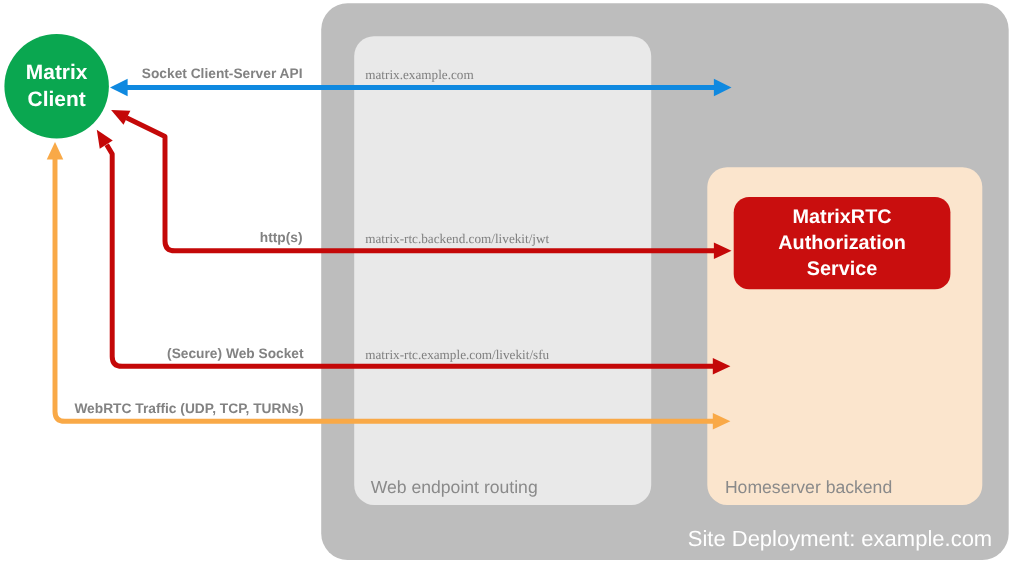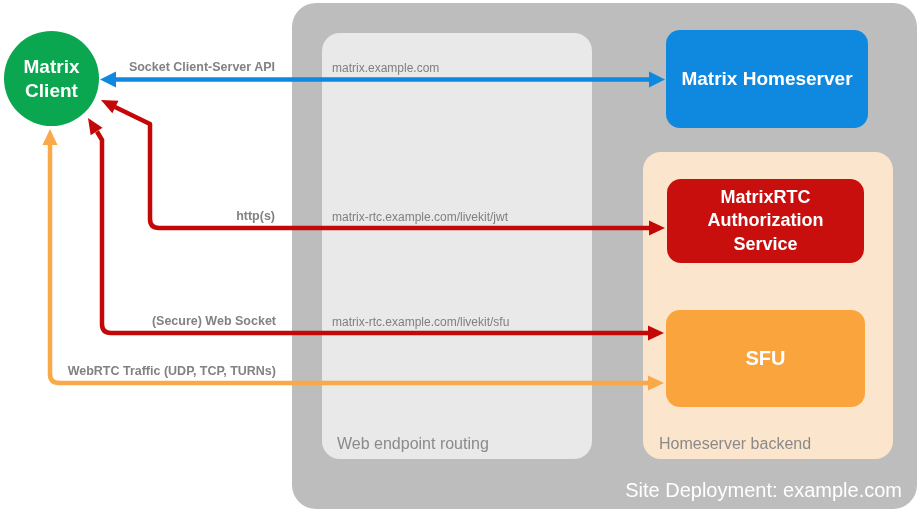--- a/index.html
+++ b/index.html
@@ -46,21 +46,21 @@
     background: #C90E0E; border-radius: 14px; font-size: 18px;
     line-height: 1.3; padding: 0 28px; box-sizing: border-box;
   }
   .sfu-node {
     left: 666px; top: 310px; width: 199px; height: 97px;
     background: #F9A43C; border-radius: 14px; font-size: 20px;
   }
 
   
   .endpoint {
-    font-family: Liberation Sans, sans-serif;
+    font-family: Liberation Serif, serif;
     font-size: 12px; color: #7F7F7F; white-space: nowrap; line-height: 14px;
   }
   .endpoint-0 { left: 332px; top: 61px; }
   .endpoint-1 { left: 332px; top: 210px; }
   .endpoint-2 { left: 332px; top: 315px; }
 
   .arrow-label {
     font-size: 12.5px; font-weight: bold; color: #828282;
     text-align: right; white-space: nowrap; line-height: 16px;
   }
@@ -86,40 +86,34 @@
 
 <div class="canvas">
 
   <div class="abs site-container"></div>
 
   <div class="abs routing-box"></div>
 
   <div class="abs backend-box"></div>
 
   <div class="abs endpoint endpoint-0">matrix.example.com</div>
-  <div class="abs endpoint endpoint-1">matrix-rtc.example.com/livekit/jwt</div>
+  <div class="abs endpoint endpoint-1">matrix-rtc.backend.com/livekit/jwt</div>
   <div class="abs endpoint endpoint-2">matrix-rtc.example.com/livekit/sfu</div>
 
   <div class="abs arrow-label arrow-label-0">Socket Client-Server API</div>
   <div class="abs arrow-label arrow-label-1">http(s)</div>
   <div class="abs arrow-label arrow-label-2">(Secure) Web Socket</div>
   <div class="abs arrow-label arrow-label-3">WebRTC Traffic (UDP, TCP, TURNs)</div>
 
   <div class="abs container-label routing-label">Web endpoint routing</div>
   <div class="abs container-label backend-label">Homeserver backend</div>
   <div class="abs site-label">Site Deployment: example.com</div>
 
-  <div class="abs node homeserver-node">
-    <span>Matrix Homeserver</span>
-  </div>
   <div class="abs node auth-node">
     <span>MatrixRTC Authorization Service</span>
-  </div>
-  <div class="abs node sfu-node">
-    <span>SFU</span>
   </div>
   <div class="abs node client-circle">
     <span>Matrix Client</span>
   </div>
 
   <svg class="abs arrow-layer" width="921" height="524" viewBox="0 0 921 524">
 
     <g>
       <path d="M114 79.5 L651 79.5" stroke="#0F89E0" stroke-width="4.5" fill="none"></path>
       <polygon points="100,79.5 116,71.5 116,87.5" fill="#0F89E0"></polygon>

